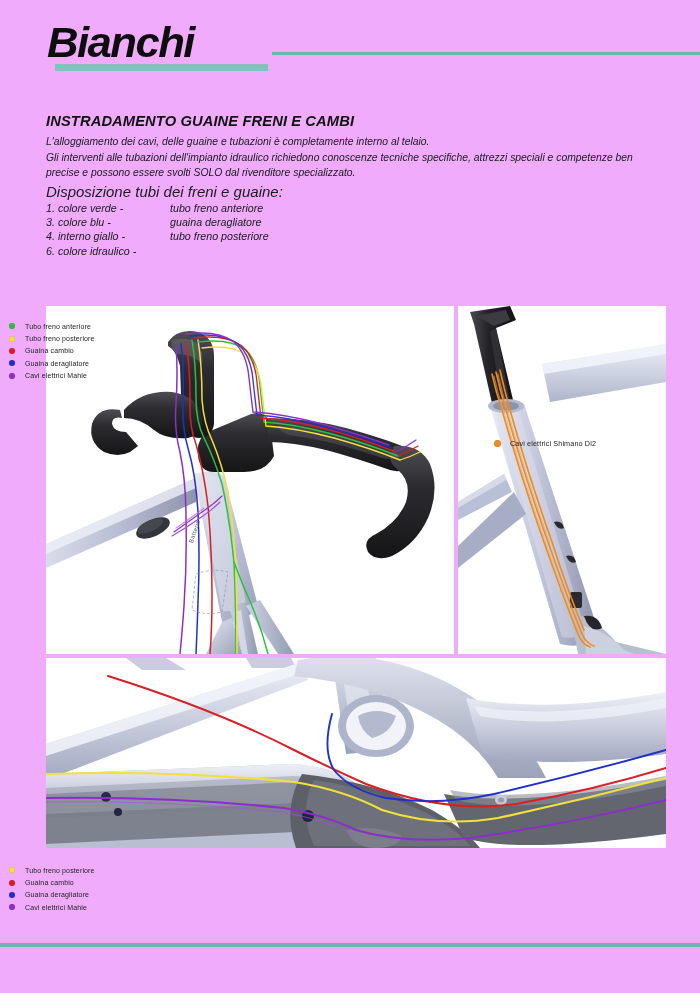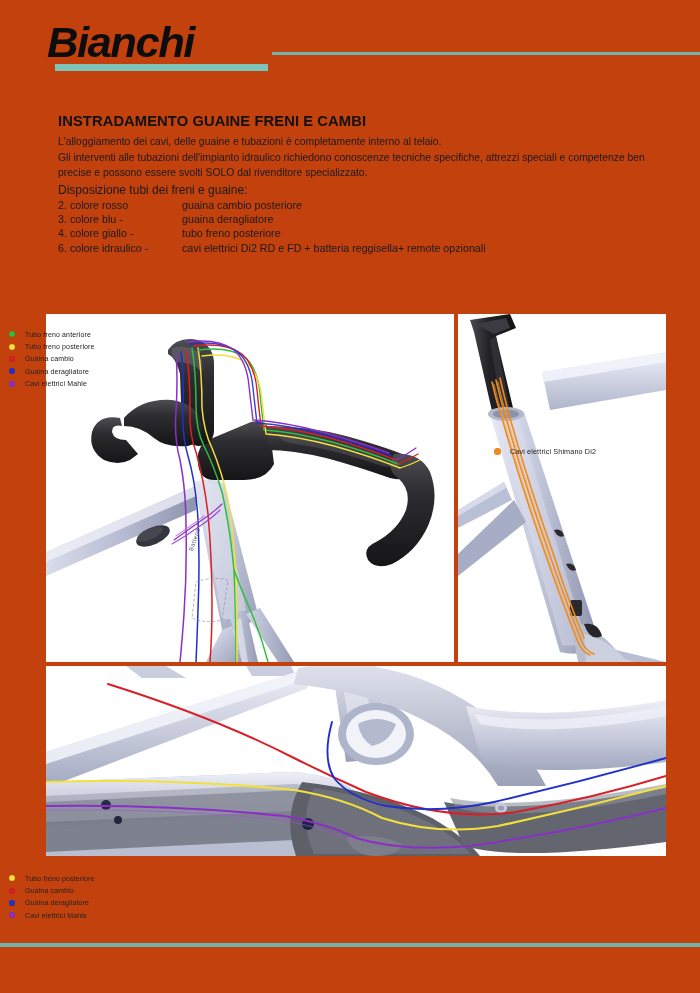--- a/index.html
+++ b/index.html
@@ -5,21 +5,21 @@
   html,body{margin:0;padding:0;}
   body{
     width:700px;height:993px;
     background:#ffffff;
     font-family:"Liberation Sans", sans-serif;
     overflow:hidden;
     position:relative;
   }
   .page{
     position:absolute;inset:0;
-    background:#c2410c;
+    background:#f0abfc;
   }
   
   .header{
     position:absolute;left:0;top:0;width:700px;height:92px;
   }
   .logo{
     position:absolute;left:47px;top:22px;
     font-family:"Liberation Sans", sans-serif;
     font-weight:bold;font-style:italic;
     font-size:42px;letter-spacing:-1.5px;
@@ -30,46 +30,46 @@
   }
   .logo-underline{
     position:absolute;left:55px;top:64px;width:213px;height:7px;
     background:#7fc4bb;
   }
   .header-rule{
     position:absolute;left:272px;top:52px;right:0px;height:3px;
     background:#6fb5ac;
   }
   
-  .content{position:absolute;left:58px;top:112px;width:620px;}
+  .content{position:absolute;left:46px;top:112px;width:620px;font-style:italic;}
   h1.title{
     margin:0 0 4px 0;
     font-size:15.5px;font-weight:bold;
     letter-spacing:0.1px;
     color:#111;
     font-family:"Liberation Sans", sans-serif;
     transform:scaleX(0.95);transform-origin:left center;
   }
   p.lede{
     margin:0;font-size:10.7px;line-height:15px;color:#1a1a1a;
     transform:scaleX(0.97);transform-origin:left center;
   }
   p.lede + p.lede{margin-top:1px;}
-  .disp{margin-top:3px;font-size:12px;color:#1a1a1a;}
+  .disp{margin-top:3px;font-size:15px;color:#1a1a1a;}
   ul.colorlist{
     list-style:none;margin:1px 0 0 0;padding:0;
     font-size:10.7px;color:#1a1a1a;
   }
   ul.colorlist li{
     display:flex;line-height:14.2px;
   }
   ul.colorlist li .lbl{width:124px;flex:0 0 124px;}
   ul.colorlist li .val{flex:1;}
   
-  .figures{position:absolute;left:0;top:314px;width:700px;height:620px;text-decoration:underline;}
+  .figures{position:absolute;left:0;top:306px;width:700px;height:620px;text-decoration:underline;}
   .fig{position:absolute;overflow:hidden;background:#fff;}
   .fig-top-left{left:46px;top:0px;width:408px;height:348px;}
   .fig-top-right{left:458px;top:0px;width:208px;height:348px;}
   .fig-bottom{left:46px;top:352px;width:620px;height:190px;}
   .fig svg{display:block;width:100%;height:100%;}
   
   .legend{position:absolute;font-size:7px;color:#222;}
   .legend-1{left:55px;top:336px;}
   .legend-2{left:55px;top:880px;}
   .legend-row{display:flex;align-items:center;height:12.4px;}
@@ -108,38 +108,37 @@
   </div>
 
   <div class="content">
     <h1 class="title">INSTRADAMENTO GUAINE FRENI E CAMBI</h1>
     <p class="lede">L'alloggiamento dei cavi, delle guaine e tubazioni è completamente interno al telaio.</p>
     <p class="lede">Gli interventi alle tubazioni dell'impianto idraulico richiedono conoscenze tecniche specifiche, attrezzi speciali e competenze ben precise e possono essere svolti SOLO dal rivenditore specializzato.</p>
     <div class="disp">Disposizione tubi dei freni e guaine:</div>
 
     <ul class="colorlist">
       <li>
-        <span class="lbl"><span>2.</span>
-        <span>colore rosso</span></span>
-        <span class="val">guaina cambio posteriore</span>
+        <span class="lbl"><span>1.</span>
+        <span>colore verde -</span></span>
+        <span class="val">tubo freno anteriore</span>
       </li>
       <li>
         <span class="lbl"><span>3.</span>
         <span>colore blu -</span></span>
         <span class="val">guaina deragliatore</span>
       </li>
       <li>
         <span class="lbl"><span>4.</span>
-        <span>colore giallo -</span></span>
+        <span>interno giallo -</span></span>
         <span class="val">tubo freno posteriore</span>
       </li>
       <li>
         <span class="lbl"><span>6.</span>
         <span>colore idraulico -</span></span>
-        <span class="val">cavi elettrici Di2 RD e FD + batteria reggisella+ remote opzionali</span>
       </li>
     </ul>
   </div>
 
   <div class="figures">
 
     <div class="fig fig-top-left">
       <svg viewBox="0 0 408 348" xmlns="http://www.w3.org/2000/svg">
         <defs>
           <linearGradient id="barGrad" x1="0" y1="0" x2="0" y2="1">

